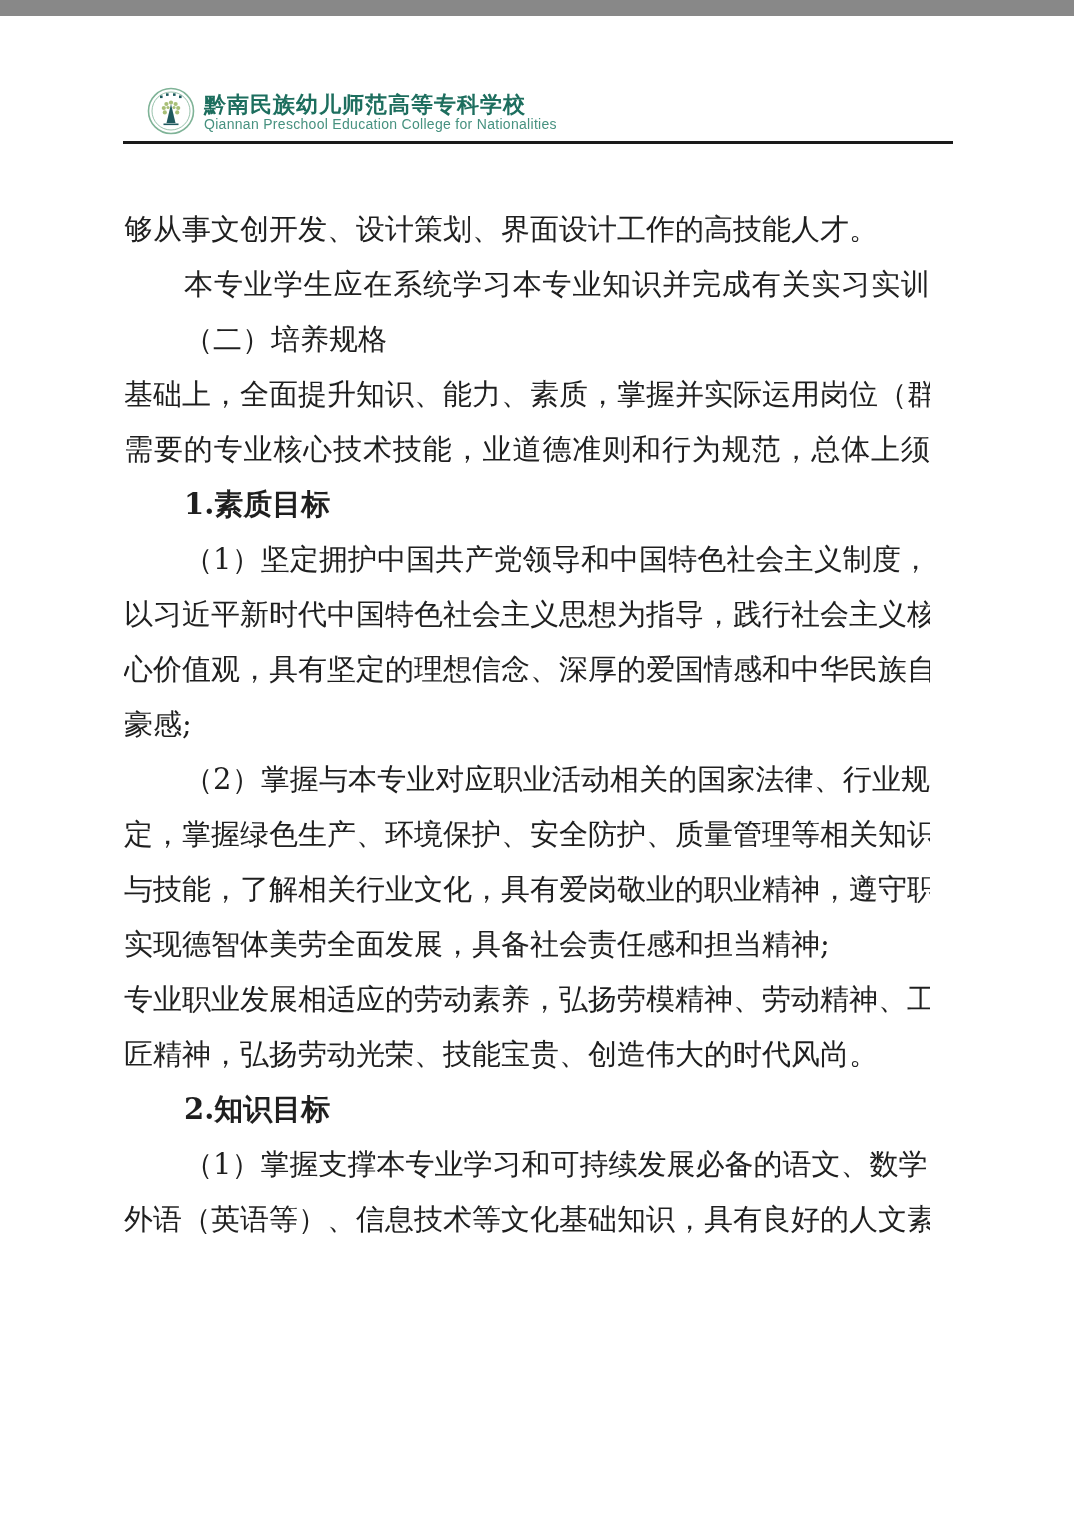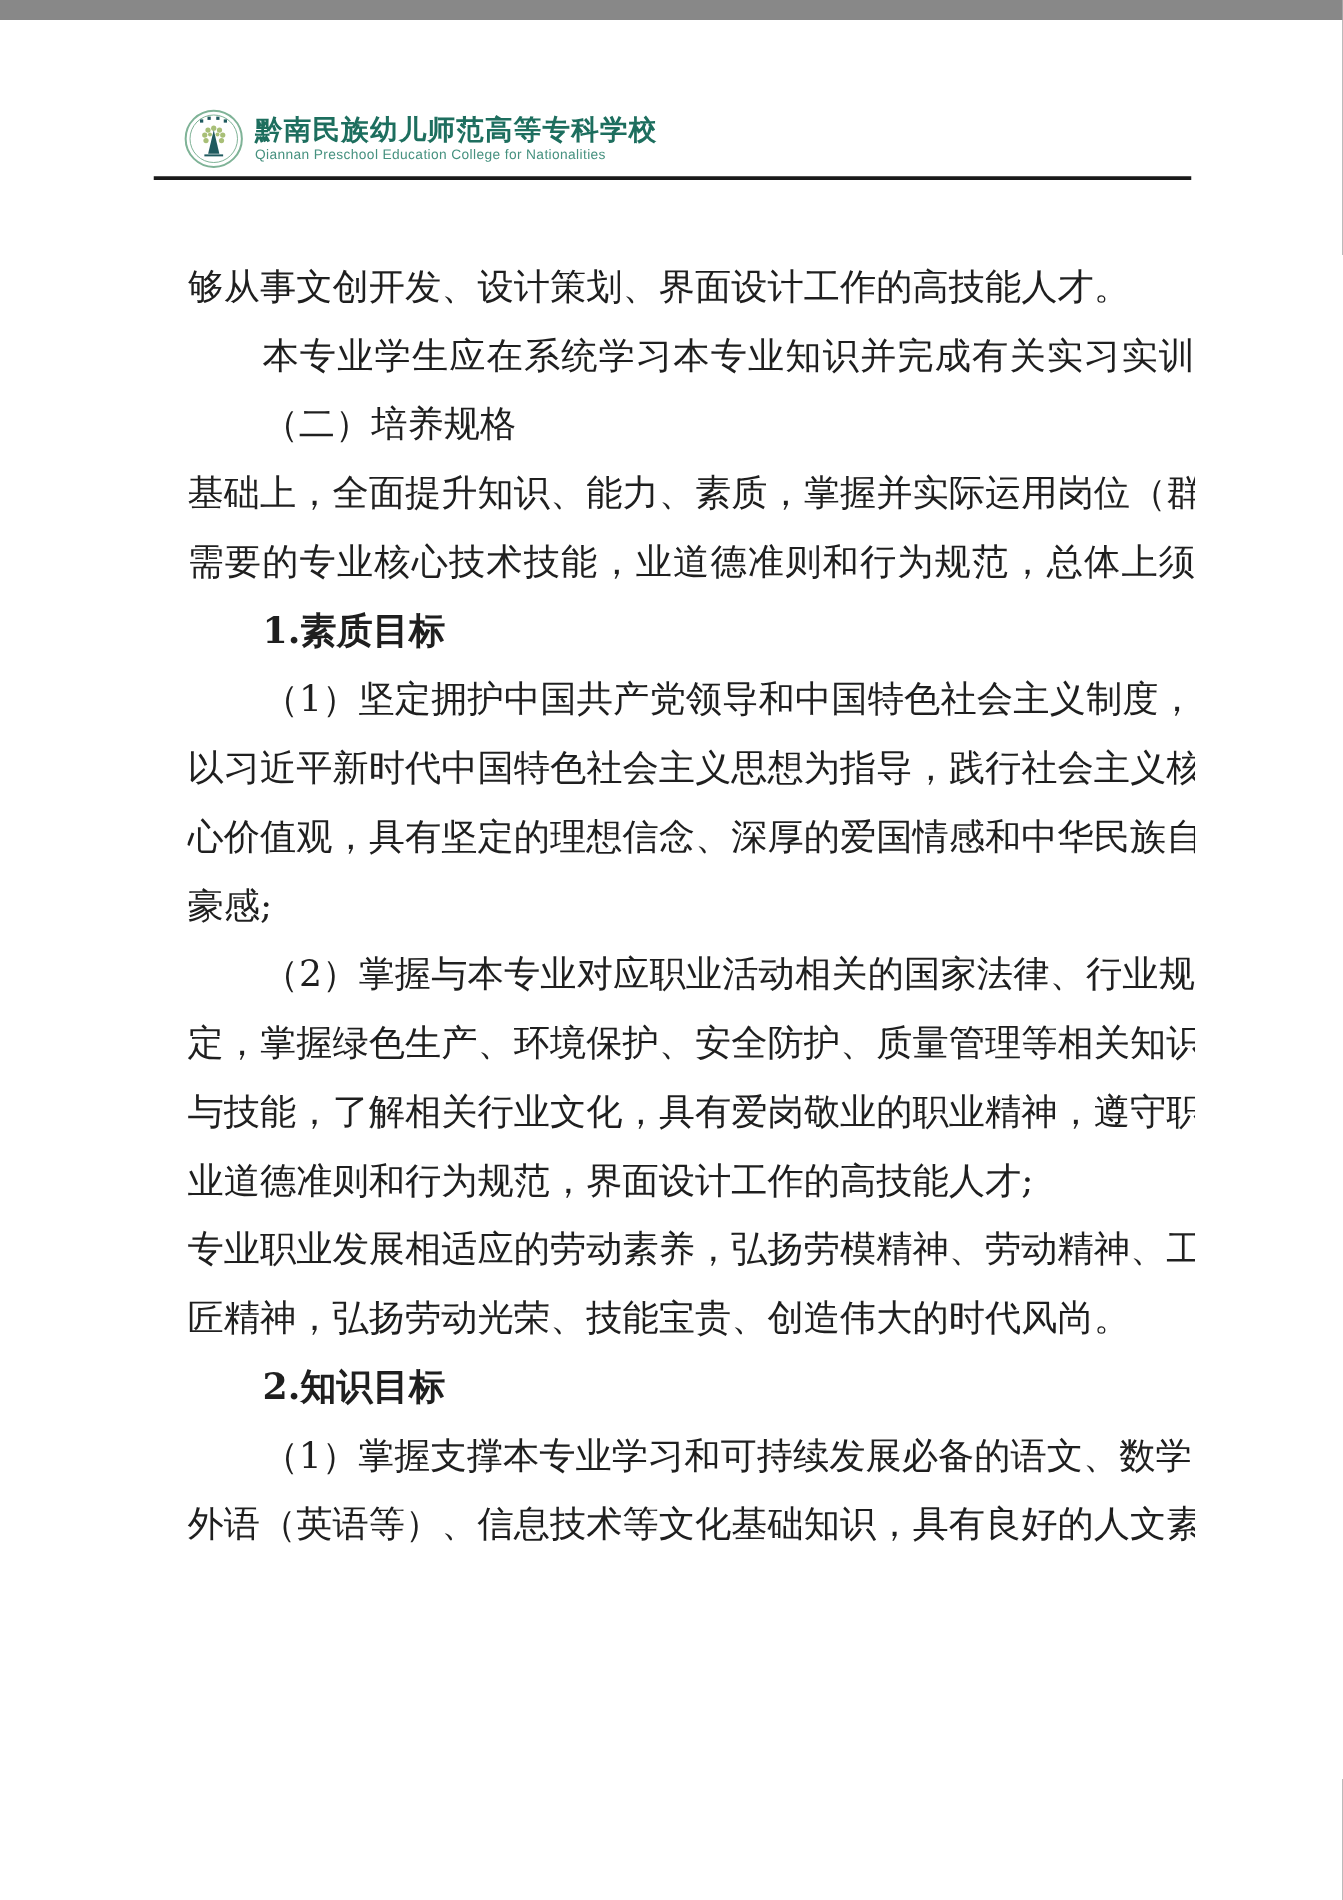--- a/index.html
+++ b/index.html
@@ -17,31 +17,31 @@
     display:flex;align-items:flex-start;gap:9px;
   }
   .emblem{width:48px;height:48px;flex:0 0 auto;}
   .logo-text{display:flex;flex-direction:column;margin-top:4px;}
   .logo-cn{
     font-size:22px;font-weight:bold;letter-spacing:1px;
     color:#1d6e5e;line-height:26px;
     font-family:"DejaVu Serif","Liberation Serif",serif;
   }
   .logo-en{
-    font-size:11px;color:#46917f;line-height:11px;margin-top:2px;
+    font-size:14px;color:#46917f;line-height:11px;margin-top:2px;
     letter-spacing:.3px;
     font-family:"Liberation Sans","DejaVu Sans",sans-serif;
   }
   .divider{
     position:absolute;left:123px;top:125px;
     width:830px;height:3px;background:#1a1a1a;
   }
   
   .doc-body{
-    position:absolute;left:150px;top:186px;width:806px;
+    position:absolute;left:124px;top:186px;width:806px;
     font-size:29px;color:#1f1f1f;
   }
   .ln{
     height:55px;line-height:55px;overflow:hidden;
     text-align:justify;text-align-last:justify;
     text-justify:inter-character;
     white-space:nowrap;
   }
   .ln.last{text-align-last:left;}
   .ln.indent{text-indent:60px;}
@@ -101,21 +101,21 @@
     <div class="ln last indent heading">1.素质目标</div>
 
     <div class="ln indent">（1）坚定拥护中国共产党领导和中国特色社会主义制度，</div>
     <div class="ln">以习近平新时代中国特色社会主义思想为指导，践行社会主义核</div>
     <div class="ln">心价值观，具有坚定的理想信念、深厚的爱国情感和中华民族自</div>
     <div class="ln last">豪感;</div>
 
     <div class="ln indent">（2）掌握与本专业对应职业活动相关的国家法律、行业规</div>
     <div class="ln">定，掌握绿色生产、环境保护、安全防护、质量管理等相关知识</div>
     <div class="ln">与技能，了解相关行业文化，具有爱岗敬业的职业精神，遵守职</div>
-    <div class="ln last">业道德准则和行为规范，界面设计工作的高技能人才;</div>
+    <div class="ln last">实现德智体美劳全面发展，具备社会责任感和担当精神;</div>
 
     <div class="ln">专业职业发展相适应的劳动素养，弘扬劳模精神、劳动精神、工</div>
     <div class="ln last">匠精神，弘扬劳动光荣、技能宝贵、创造伟大的时代风尚。</div>
 
     <div class="ln last indent heading">2.知识目标</div>
 
     <div class="ln indent">（1）掌握支撑本专业学习和可持续发展必备的语文、数学、</div>
     <div class="ln">外语（英语等）、信息技术等文化基础知识，具有良好的人文素</div>
   </main>
 

